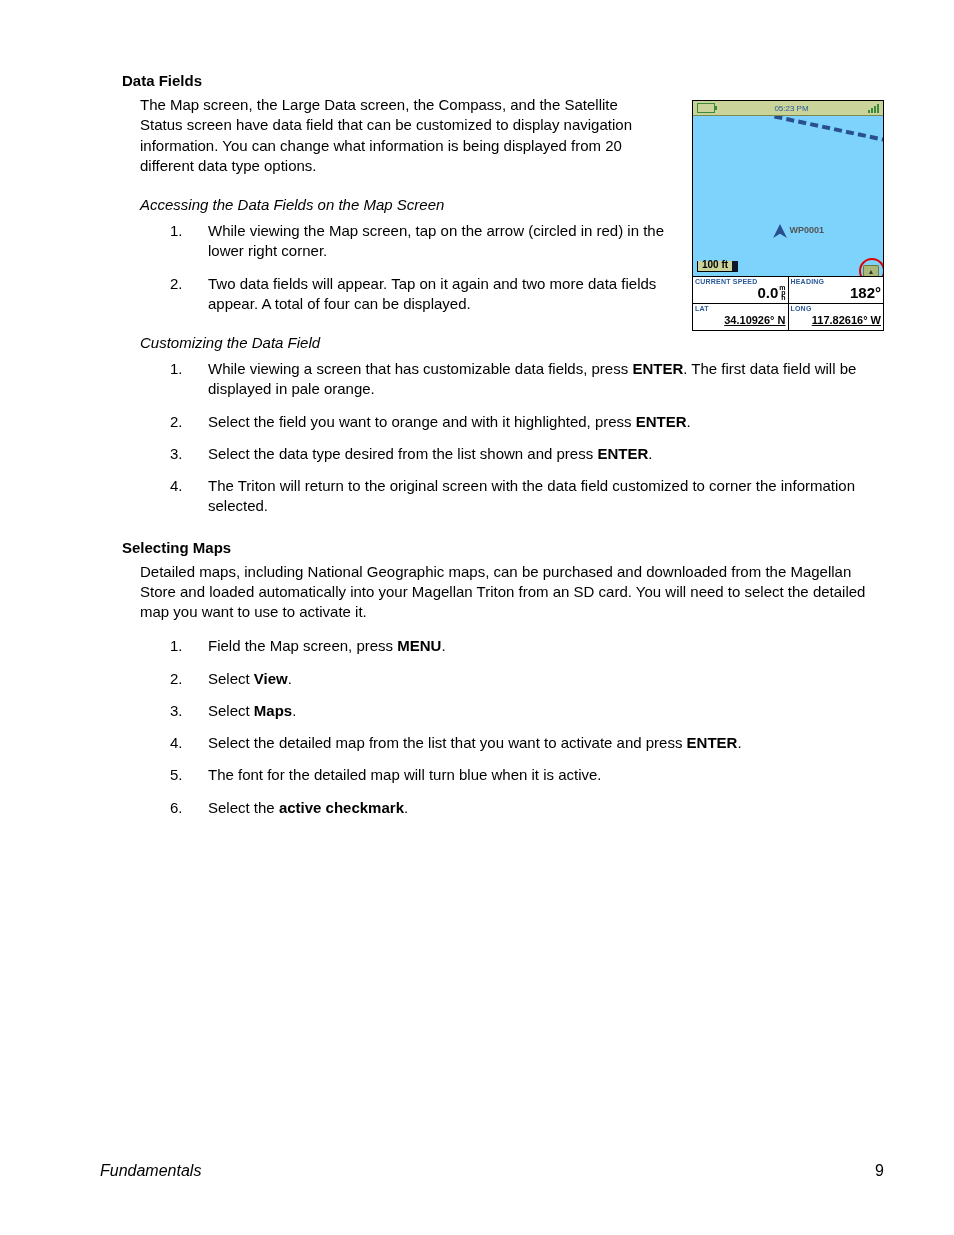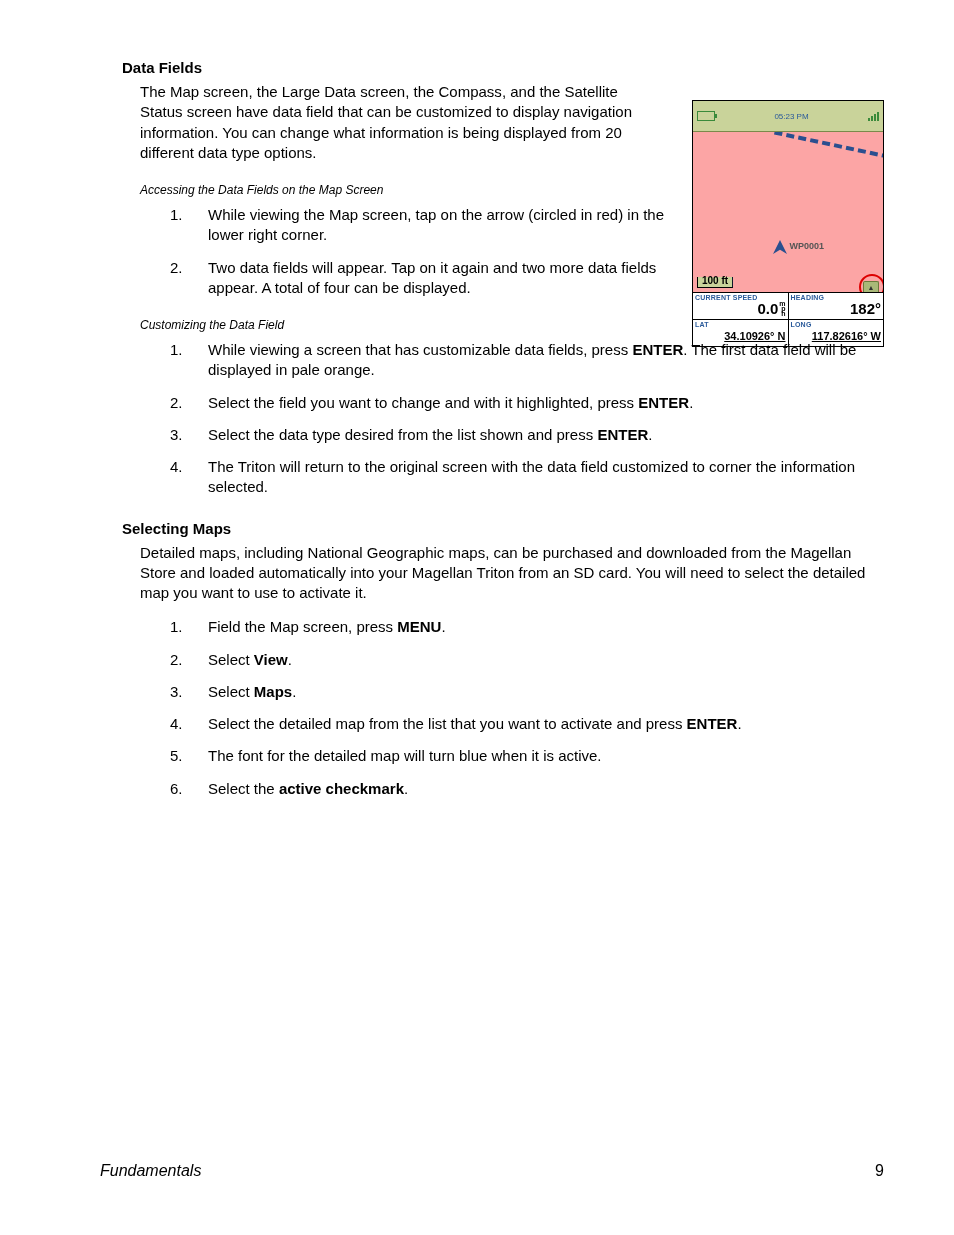--- a/index.html
+++ b/index.html
@@ -13,25 +13,25 @@
   .page {
     width: 954px;
     height: 1235px;
     position: relative;
     box-sizing: border-box;
     padding: 55px 70px 40px 100px;
   }
   .section-heading {
     font-weight: bold;
     font-size: 15px;
-    margin: 4px 0 6px 22px;
+    margin: 17px 0 6px 22px;
   }
   .subsection-heading {
     font-style: italic;
-    font-size: 12px;
+    font-size: 15px;
     margin: 20px 0 8px 40px;
   }
   .intro-para {
     margin: 0 0 14px 40px;
     line-height: 1.35;
   }
   .intro-para-narrow {
     margin: 0 0 14px 40px;
     line-height: 1.35;
     width: 510px;
@@ -79,40 +79,40 @@
     font-family: Arial, sans-serif;
     background: #fff;
   }
   .device .topbar {
     height: 14px;
     background: #c9d39a;
     border-bottom: 1px solid #7a8a4a;
     display: flex;
     align-items: center;
     justify-content: space-between;
-    padding: 8px 4px;
+    padding: 0 4px;
     font-size: 8px;
     color: #2a5a9a;
   }
   .device .map-area {
     height: 160px;
-    background: #fca5a5;
+    background: #7dd3fc;
     position: relative;
     overflow: hidden;
   }
   .device .scale {
     position: absolute;
     bottom: 4px;
     left: 4px;
     font-size: 10px;
     color: #000;
     font-weight: bold;
     border-bottom: 1px solid #000;
     border-left: 1px solid #000;
-    border-right: 1px solid #0f172a;
+    border-right: 6px solid #0f172a;
     padding: 0 4px;
     height: 10px;
     line-height: 8px;
     background: #c9d39a;
   }
   .device .route {
     position: absolute;
     top: 12px;
     left: 80px;
     width: 130px;
@@ -252,21 +252,21 @@
     <li>Two data fields will appear.  Tap on it again and two more data fields appear.  A total of four can be displayed.</li>
   </ol>
 
   <div class="subsection-heading">Customizing the Data Field</div>
 
   <ol class="numbered">
     <li>
       <span>While viewing a screen that has customizable data fields, press </span><span class="bold">ENTER</span><span>.  The first data field will be displayed in pale orange.</span>
     </li>
     <li>
-      <span>Select the field you want to change and with it highlighted, press </span><span class="bold">ENTER</span><span>.</span>
+      <span>Select the field you want to orange and with it highlighted, press </span><span class="bold">ENTER</span><span>.</span>
     </li>
     <li>
       <span>Select the data type desired from the list shown and press </span><span class="bold">ENTER</span><span>.</span>
     </li>
     <li>The Triton will return to the original screen with the data field customized to corner the information selected.</li>
   </ol>
 
   <div class="section-heading" style="margin-top:22px;">Selecting Maps</div>
 
   <p class="intro-para">Detailed maps, including National Geographic maps, can be purchased and downloaded from the Magellan Store and loaded automatically into your Magellan Triton from an SD card.  You will need to select the detailed map you want to use to activate it.</p>

